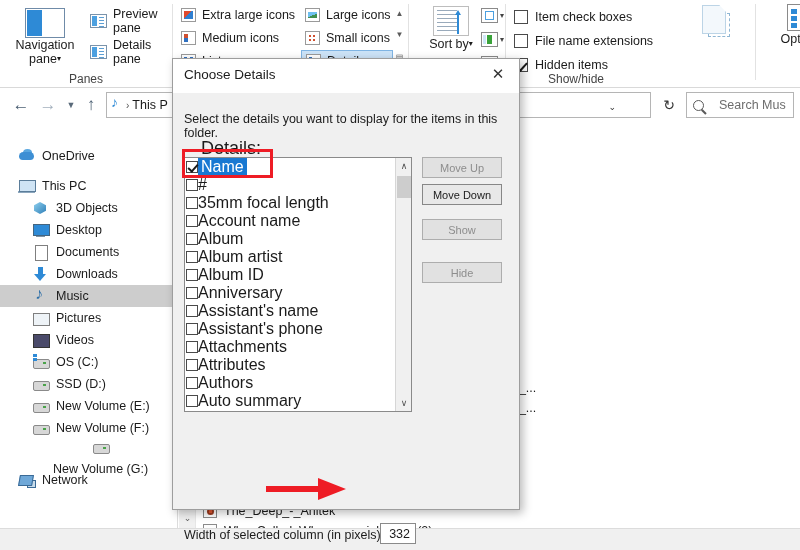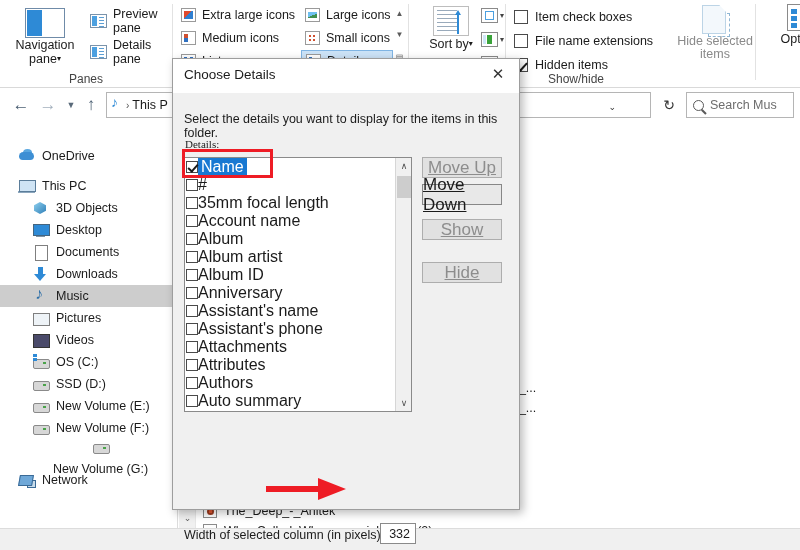--- a/index.html
+++ b/index.html
@@ -128,21 +128,21 @@
   #nav-up{left:80px;}
   #crumbbox{ position:absolute;left:106px;top:4px;width:545px;height:26px;border:1px solid #b5b5b5;background:#fff;
              display:flex;align-items:center;padding:0 4px;gap:3px;font-size:12.5px;}
   .crumb-note{ width:12px;height:12px;position:relative;flex:none;}
   .crumb-note:after{content:"\266A";color:#2e8ad6;font-size:14px;position:absolute;left:0;top:-5px;}
   .crumb-sep{color:#555;font-size:10px;}
   #crumb-chev{position:absolute;right:34px;top:9px;font-size:9px;color:#333;}
   #refresh-btn{position:absolute;left:658px;top:6px;width:22px;height:22px;display:flex;align-items:center;
                justify-content:center;font-size:14px;color:#333;}
   #searchbox{position:absolute;left:686px;top:4px;width:108px;height:26px;border:1px solid #b5b5b5;background:#fff;
-             display:flex;align-items:center;gap:6px;padding:0 6px;}
+             display:flex;align-items:center;gap:15px;padding:0 6px;}
   #searchbox .mag{width:11px;height:11px;border:1.6px solid #5a5a5a;border-radius:50%;position:relative;flex:none;}
   #searchbox .mag:after{content:"";position:absolute;right:-4px;bottom:-3px;width:6px;height:1.6px;background:#5a5a5a;
                         transform:rotate(45deg);}
   #searchbox .ph{color:#6d6d6d;font-size:12.5px;white-space:nowrap;overflow:hidden;}
 
   
   #sidebar{ position:absolute;left:0;top:137px;width:178px;height:405px;background:#fff;
             border-right:1px solid #dcdcdc;overflow:hidden;}
   .side-item{ height:22px;display:flex;align-items:center;gap:7px;font-size:12.5px;white-space:nowrap;cursor:default;}
   .side-item.sel{ background:#cdcdcd;text-align:center; }
@@ -199,36 +199,36 @@
 
   
   #dialog{ position:absolute;left:172px;top:58px;width:348px;height:452px;background:#f0f0f0;
            border:1px solid #9d9d9d;box-shadow:3px 3px 9px rgba(0,0,0,.28); }
   #dlg-titlebar{ position:absolute;left:0;top:0;width:100%;height:52px;background:#ffffff; }
   #dlg-title{ position:absolute;left:11px;top:8px;font-size:13.5px;color:#1b1b1b; }
   #dlg-close{ position:absolute;right:0;top:0;width:42px;height:30px;display:flex;align-items:center;
               justify-content:center;font-size:15px;color:#333;cursor:default; }
   #dlg-body{ position:absolute;left:0;top:34px;width:100%;bottom:0;background:#f0f0f0; }
   #dlg-instruction{ position:absolute;left:11px;top:19px;font-size:12.5px; }
-  #dlg-details-label{ position:absolute;left:12px;top:45px;font-size:11px;font-family:Liberation Serif, serif; }
+  #dlg-details-label{ position:absolute;left:28px;top:45px;font-size:18px; }
   #detail-list{ position:absolute;left:11px;top:64px;width:228px;height:255px;background:#fff;border:1px solid #8a8a8a;
                 overflow:hidden; }
   .dl-row{ height:18px;display:flex;align-items:center;padding-left:1px;font-size:16px;white-space:nowrap; }
   .dl-cb{ width:12px;height:12px;border:1px solid #4a4a4a;background:#fff;flex:none;position:relative; }
   .dl-cb.on:after{ content:"";position:absolute;left:3px;top:0px;width:4px;height:8px;
                    border:solid #1b1b1b;border-width:0 2px 2px 0;transform:rotate(42deg); }
   .dl-text.sel{ background:#1878d2;color:#fff;padding:0 3px; }
   #dl-scroll{ position:absolute;right:0;top:0;width:16px;height:100%;background:#f0f0f0;border-left:1px solid #d6d6d6; }
   #dl-scroll .sc-btn{ width:16px;height:16px;display:flex;align-items:center;justify-content:center;
                       font-size:9px;color:#505050; }
   #dl-scroll .sc-btn.bot{ position:absolute;bottom:0; }
   #dl-thumb{ position:absolute;left:1px;top:18px;width:14px;height:22px;background:#cdcdcd; }
 
   .dlg-btn{ position:absolute;width:80px;height:21px;border:1px solid #adadad;background:#e1e1e1;
-            font-size:17px;display:flex;align-items:center;justify-content:center;color:#8d8d8d;cursor:default;text-decoration:underline; }
+            font-size:11px;display:flex;align-items:center;justify-content:center;color:#8d8d8d;cursor:default; }
   .dlg-btn.enabled{ color:#1b1b1b;background:#e8e8e8;border:1px solid #878787; }
   #btn-moveup{ left:249px;top:64px; }
   #btn-movedown{ left:249px;top:91px; }
   #btn-show{ left:249px;top:126px; }
   #btn-hide{ left:249px;top:153px;margin-top:16px; }
 
   #width-label{ position:absolute;left:11px;top:435px;font-size:12.5px; }
   #width-input{ position:absolute;left:207px;top:430px;width:36px;height:21px;border:1px solid #8a8a8a;background:#fff;
                 display:flex;align-items:center;justify-content:flex-end;padding-right:5px;font-size:12.5px; }
 
@@ -319,21 +319,20 @@
     <div class="chk-row" style="top:30px;">
       <span class="cbox"></span>
       <span>File name extensions</span>
     </div>
     <div class="chk-row" style="top:54px;">
       <span class="cbox on"></span>
       <span>Hidden items</span>
     </div>
     <div id="hide-sel-btn">
       <div class="hi"></div>
-      <div class="lbl">Hide selected items</div>
     </div>
     <div id="options-btn">
       <div class="oi"></div>
       <div class="lbl"><span>Options</span></div>
       <div class="capt-chev">▾</div>
     </div>
     <div class="rgroup-label" style="left:-95px;width:330px;">Show/hide</div>
   </div>
   <div class="rsep" style="left:755px;"></div>
 </div>

